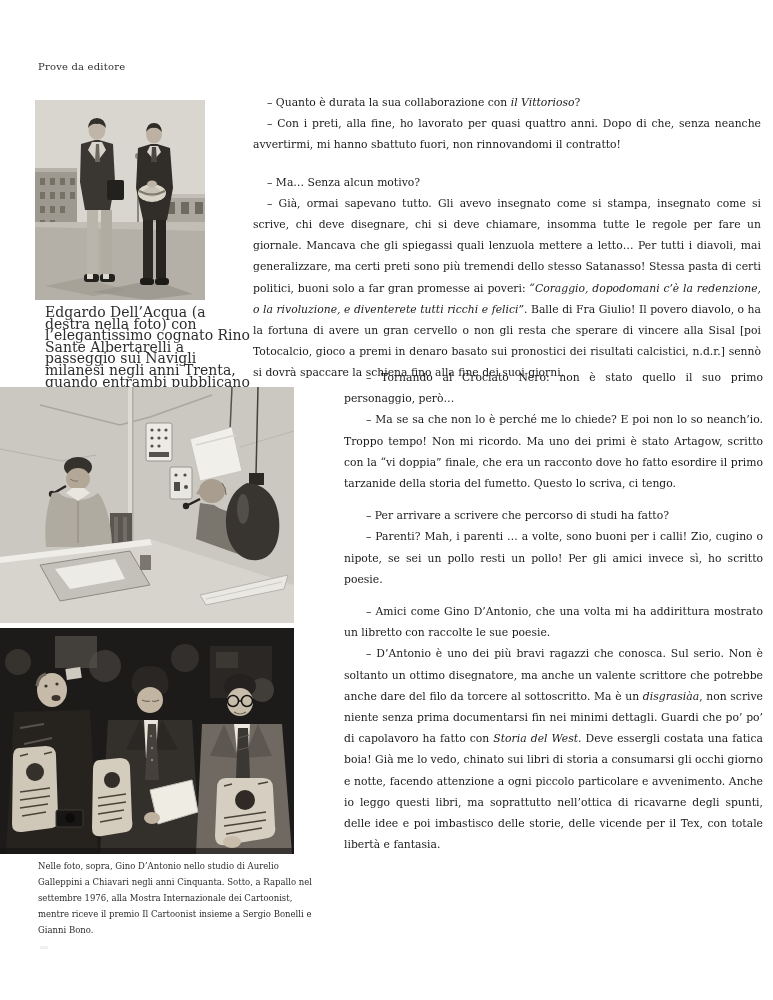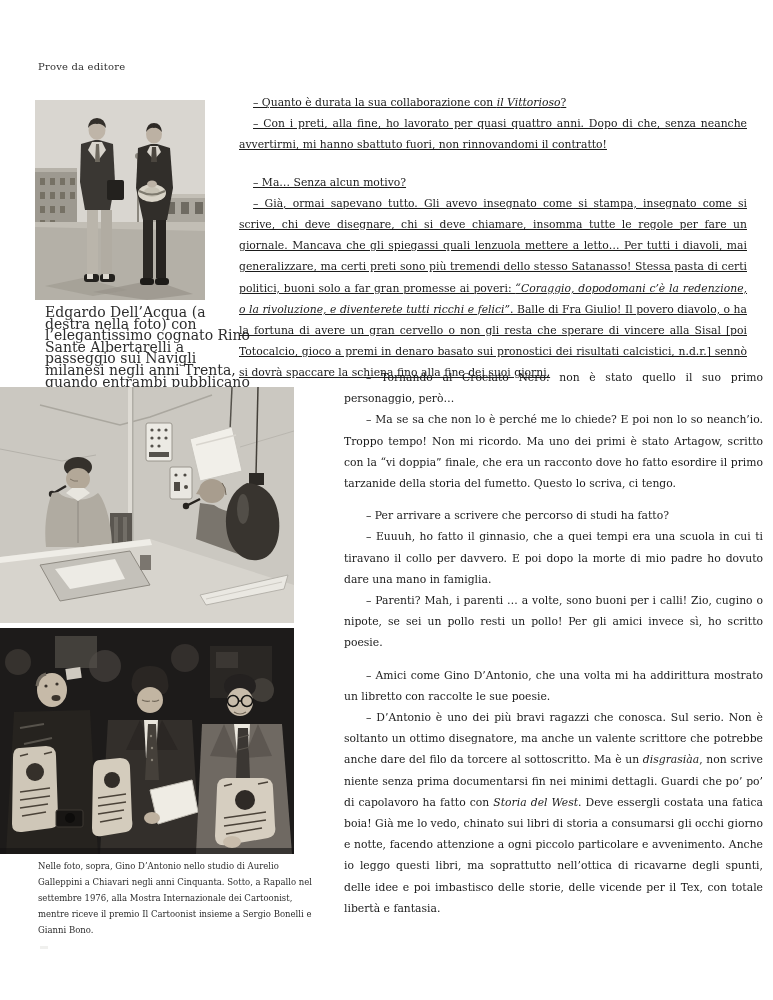--- a/index.html
+++ b/index.html
@@ -21,21 +21,21 @@
   .photo3{left:0;top:628px;width:294px;height:226px;}
   
   .caption{
     position:absolute;color:#2d2d2d;text-align:left;
   }
   .caption i{font-style:italic;}
   .caption1{left:38px;top:307px;width:208px;font-size:14px;line-height:11.6px;margin-left:7px;}
   .caption2{left:38px;top:858px;width:276px;font-size:8.5px;line-height:16px;}
   
   .textblock{position:absolute;}
-  .block1{left:239px;top:92px;width:508px;text-decoration:underline;}
+  .block1{left:253px;top:92px;width:508px;}
   .block2{left:333px;top:367px;width:430px;}
   .para{
     margin:0;font-size:10.8px;line-height:21.2px;
     text-align:justify;text-indent:14px;color:#1b1b1b;
   }
   .block2 .para{text-indent:22px;margin-left:11px;}
   .para i{font-style:italic;}
   .gap-lg{margin-top:16px;}
   .gap-sm{margin-top:11px;}
   .footer-mark{
@@ -282,19 +282,18 @@
   <p class="para"><span>– Quanto è durata la sua collaborazione con </span><i>il Vittorioso</i><span>?</span></p>
   <p class="para"><span>– Con i preti, alla fine, ho lavorato per quasi quattro anni. Dopo di che, senza neanche avvertirmi, mi hanno sbattuto fuori, non rinnovandomi il contratto!</span></p>
   <p class="para gap-lg"><span>– Ma… Senza alcun motivo?</span></p>
   <p class="para"><span>– Già, ormai sapevano tutto. Gli avevo insegnato come si stampa, insegnato come si scrive, chi deve disegnare, chi si deve chiamare, insomma tutte le regole per fare un giornale. Mancava che gli spiegassi quali lenzuola mettere a letto… Per tutti i diavoli, mai generalizzare, ma certi preti sono più tremendi dello stesso Satanasso! Stessa pasta di certi politici, buoni solo a far gran promesse ai poveri: </span><i>“Coraggio, dopodomani c’è la redenzione, o la rivoluzione, e diventerete tutti ricchi e felici”</i><span>. Balle di Fra Giulio! Il povero diavolo, o ha la fortuna di avere un gran cervello o non gli resta che sperare di vincere alla Sisal [poi Totocalcio, gioco a premi in denaro basato sui pronostici dei risultati calcistici, n.d.r.] sennò si dovrà spaccare la schiena fino alla fine dei suoi giorni.</span></p>
 </div>
 
 <div class="textblock block2">
   <p class="para"><span>– Tornando al Crociato Nero: non è stato quello il suo primo personaggio, però…</span></p>
   <p class="para"><span>– Ma se sa che non lo è perché me lo chiede? E poi non lo so neanch’io. Troppo tempo! Non mi ricordo. Ma uno dei primi è stato Artagow, scritto con la “vi doppia” finale, che era un racconto dove ho fatto esordire il primo tarzanide della storia del fumetto. Questo lo scriva, ci tengo.</span></p>
   <p class="para gap-sm"><span>– Per arrivare a scrivere che percorso di studi ha fatto?</span></p>
-  <p class="para"><span>– Euuuh, ho fatto il ginnasio, che a quei tempi era una scuola in cui ti tiravano il collo per davvero. E poi dopo la morte di mio padre ho dovuto dare una mano in famiglia.</span></p>
   <p class="para"><span>– Parenti? Mah, i parenti … a volte, sono buoni per i calli! Zio, cugino o nipote, se sei un pollo resti un pollo! Per gli amici invece sì, ho scritto poesie.</span></p>
   <p class="para gap-sm"><span>– Amici come Gino D’Antonio, che una volta mi ha addirittura mostrato un libretto con raccolte le sue poesie.</span></p>
   <p class="para"><span>– D’Antonio è uno dei più bravi ragazzi che conosca. Sul serio. Non è soltanto un ottimo disegnatore, ma anche un valente scrittore che potrebbe anche dare del filo da torcere al sottoscritto. Ma è un </span><i>disgrasiàa</i><span>, non scrive niente senza prima documentarsi fin nei minimi dettagli. Guardi che po’ po’ di capolavoro ha fatto con </span><i>Storia del West</i><span>. Deve essergli costata una fatica boia! Già me lo vedo, chinato sui libri di storia a consumarsi gli occhi giorno e notte, facendo attenzione a ogni piccolo particolare e avvenimento. Anche io leggo questi libri, ma soprattutto nell’ottica di ricavarne degli spunti, delle idee e poi imbastisco delle storie, delle vicende per il Tex, con totale libertà e fantasia.</span></p>
 </div>
 
 <div class="footer-mark"></div>
 
 </body></html>

